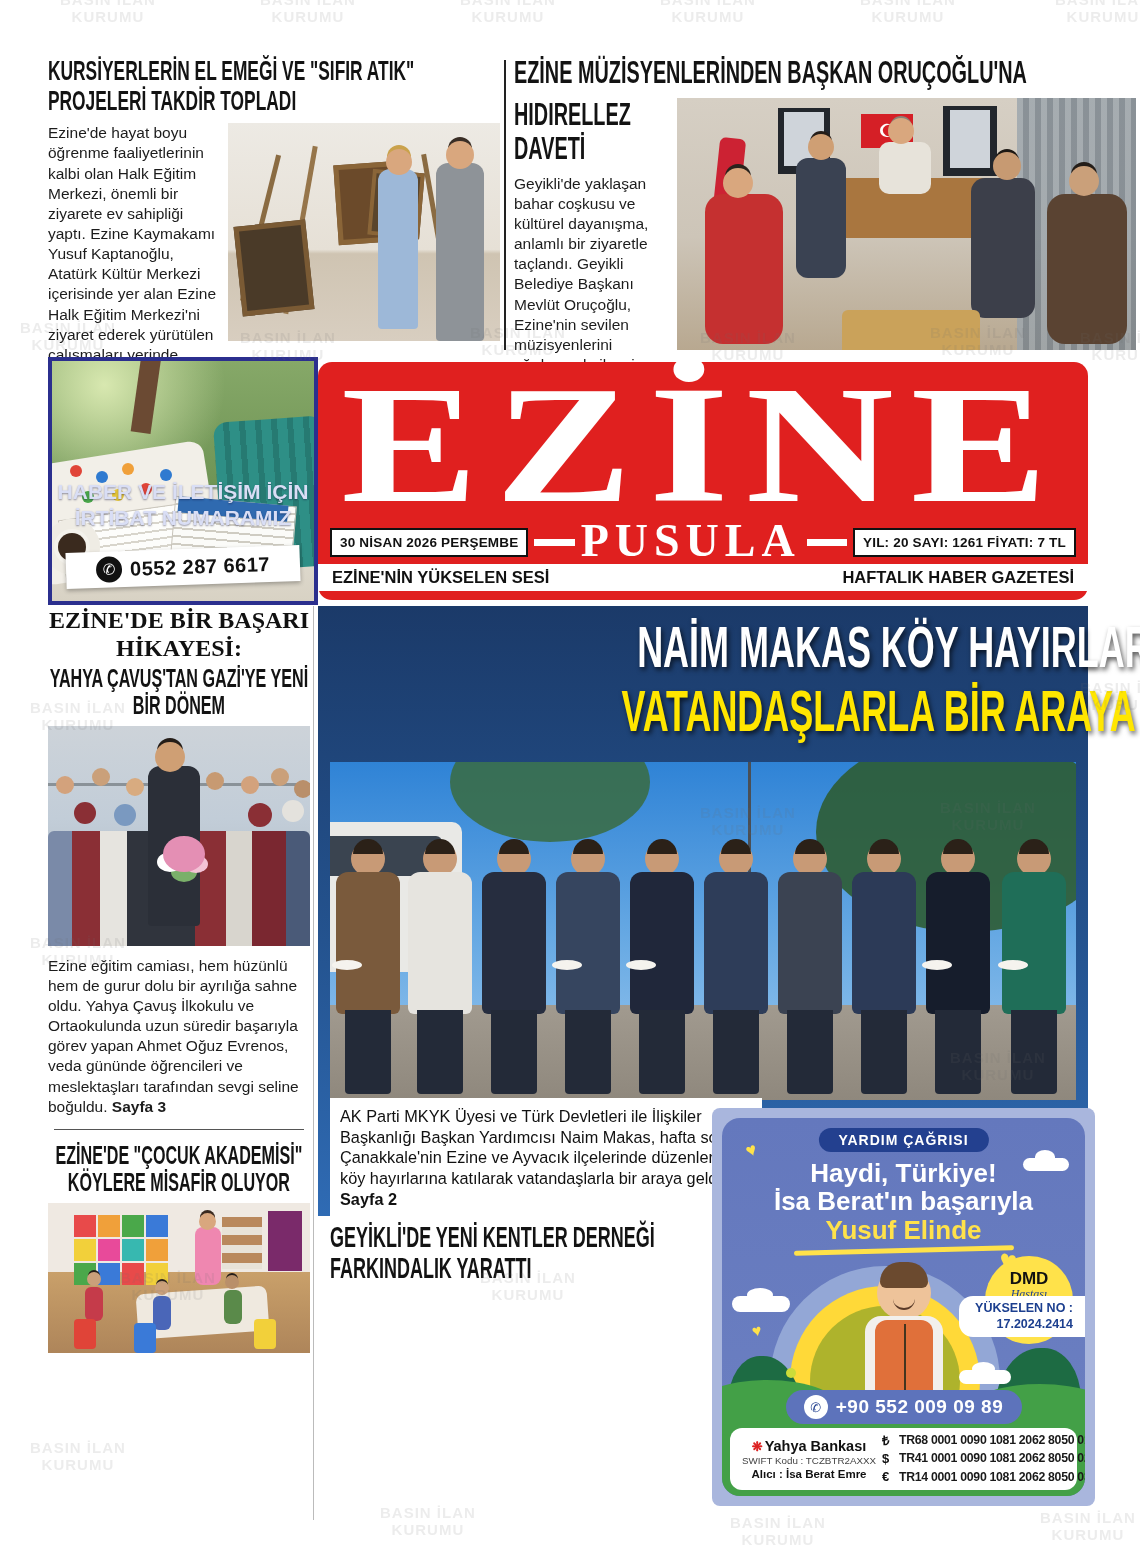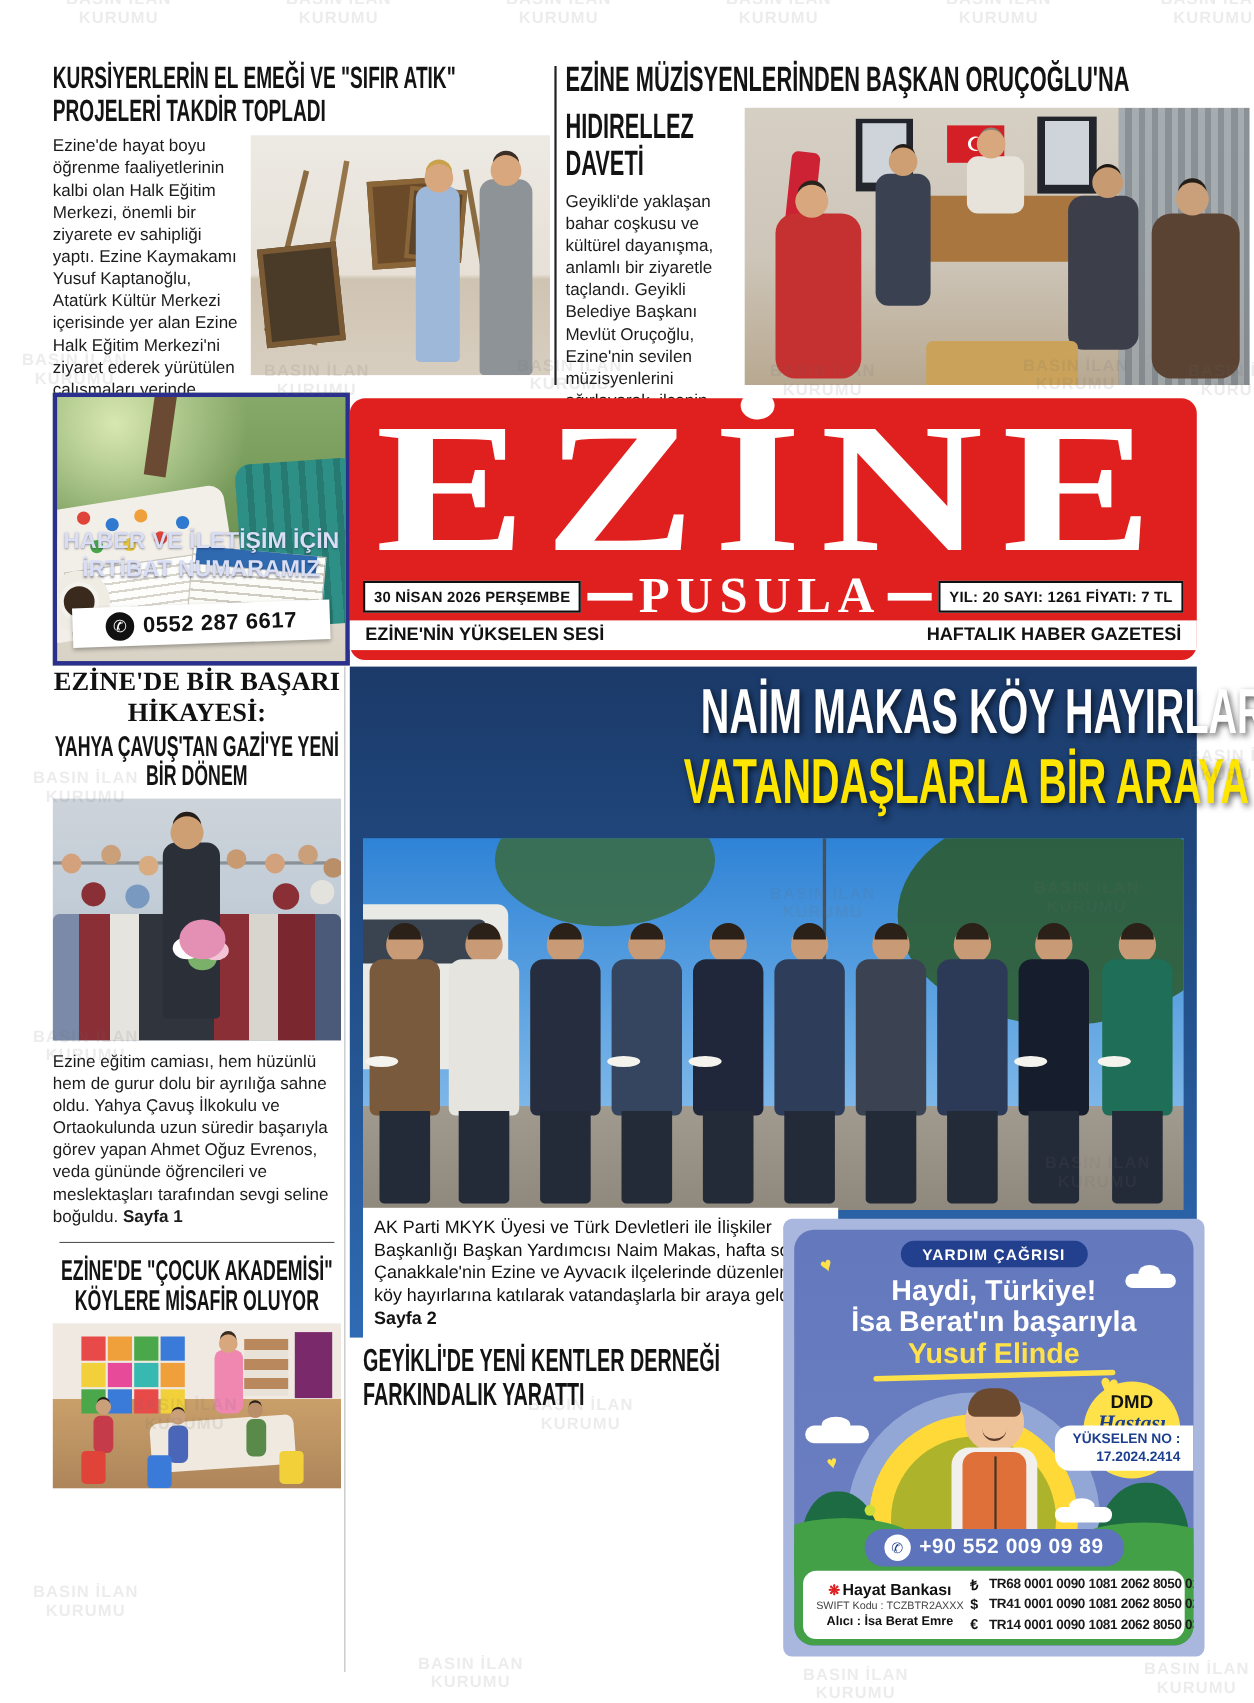--- a/index.html
+++ b/index.html
@@ -95,21 +95,21 @@
   .boy{position:absolute;left:50%;transform:translateX(-50%);top:148px;width:90px;height:150px;z-index:4;}
   .b-head{position:absolute;top:0;left:50%;margin-left:-27px;width:54px;height:54px;border-radius:50%;background:#eec39a;}
   .b-head::before{content:"";position:absolute;top:-4px;left:3px;right:3px;height:26px;border-radius:26px 26px 8px 8px;background:#6b4a2f;}
   .b-head::after{content:"";position:absolute;bottom:10px;left:16px;width:22px;height:9px;border-radius:0 0 22px 22px;border-bottom:2.5px solid #5a3a28;}
   .b-body{position:absolute;top:50px;left:6px;right:6px;bottom:0;background:#f2f0ec;border-radius:16px 16px 10px 10px;}
   .b-vest{position:absolute;top:54px;left:16px;right:16px;bottom:4px;background:#e0703a;border-radius:12px;}
   .b-vest::before{content:"";position:absolute;top:4px;bottom:4px;left:50%;width:2px;background:#43351f;}
   .dmd{position:absolute;right:12px;top:138px;width:88px;height:88px;border-radius:50%;background:#ffe24a;
        display:flex;flex-direction:column;align-items:center;justify-content:center;line-height:1.02;z-index:6;}
   .dmd .d1{font-weight:bold;font-size:17px;color:#111;}
-  .dmd .d2{font-family:"Liberation Serif",serif;font-style:italic;font-weight:bold;font-size:20px;color:#1c3f8f;}
+  .dmd .d2{font-family:"Liberation Serif",serif;font-style:italic;font-weight:normal;font-size:12px;color:#1c3f8f;}
   .dmd .d3,.dmd .d4{font-weight:bold;font-size:14.5px;color:#111;letter-spacing:1px;}
   .tree{position:absolute;background:#1d6b43;z-index:3;}
   .faal{position:absolute;right:0;top:178px;background:#fff;border-radius:14px 0 0 14px;padding:5px 12px 5px 16px;
         text-align:right;color:#1c3f8f;font-weight:bold;font-size:12.5px;line-height:1.25;z-index:7;}
   .a-green{position:absolute;left:0;right:0;bottom:0;height:92px;background:#43a047;border-radius:0 0 14px 14px;z-index:4;}
   .a-green::before{content:"";position:absolute;top:-24px;left:-30px;width:150px;height:60px;background:#43a047;border-radius:50%;}
   .a-green::after{content:"";position:absolute;top:-20px;right:-30px;width:150px;height:56px;background:#43a047;border-radius:50%;}
   .a-pill{position:absolute;left:50%;transform:translateX(-50%);bottom:72px;width:236px;height:34px;background:#5d73bb;
           border-radius:17px;display:flex;align-items:center;justify-content:center;gap:8px;z-index:8;}
   .a-pill .picon{width:24px;height:24px;border-radius:50%;background:#fff;color:#23408f;display:flex;
@@ -236,21 +236,21 @@
     <h3 class="hserif">EZİNE'DE BİR BAŞARI HİKAYESİ:</h3>
     <h2 class="hl sqc h-mid">YAHYA ÇAVUŞ'TAN GAZİ'YE YENİ BİR DÖNEM</h2>
     <div class="ph ph-crowd" style="background:linear-gradient(180deg,#cdd3d9 0%,#c2cdd8 42%,#aab4bd 100%);">
       <i style="position:absolute;left:0;top:26%;right:0;height:3px;background:#8a9298;"></i>
       <i style="position:absolute;left:8px;top:50px;width:18px;height:18px;border-radius:50%;background:#d3a27c;box-shadow:36px -8px 0 #caa07a,70px 2px 0 #d8ab80,150px -4px 0 #c79a72,185px 0 0 #d3a27c,215px -8px 0 #caa07a,238px 4px 0 #b98f6a,20px 28px 0 2px #8a2f35,195px 30px 0 3px #8a2f35,228px 26px 0 2px #e4e2dd,60px 30px 0 2px #7a99c0;"></i>
       <i style="position:absolute;bottom:0;height:52%;left:0;right:0;background:linear-gradient(90deg,#7a8aa8 0 9%,#8a2f35 9% 20%,#e6e4df 20% 30%,#30343d 30% 56%,#8a2f35 56% 68%,#d8d5ce 68% 78%,#7a2730 78% 91%,#4a5a78 91% 100%);border-radius:6px 6px 0 0;"></i>
       <i style="position:absolute;left:38%;top:40px;width:52px;height:160px;background:#2b2f38;border-radius:12px 12px 4px 4px;"></i>
       <i style="position:absolute;left:41%;top:16px;width:30px;height:30px;border-radius:50%;background:#cf9f74;box-shadow:0 -6px 0 -2px #241d18;"></i>
       <i style="position:absolute;left:44%;top:110px;width:42px;height:36px;border-radius:50%;background:#e48fb4;box-shadow:-14px 8px 0 -8px #ffffff,12px 10px 0 -9px #f3c3d6,0 18px 0 -8px #7ab06a;"></i>
     </div>
-    <p class="body"><span>Ezine eğitim camiası, hem hüzünlü hem de gurur dolu bir ayrılığa sahne oldu. Yahya Çavuş İlkokulu ve Ortaokulunda uzun süredir başarıyla görev yapan Ahmet Oğuz Evrenos, veda gününde öğrencileri ve meslektaşları tarafından sevgi seline boğuldu.</span> <b>Sayfa 1</b></p>
+    <p class="body"><span>Ezine eğitim camiası, hem hüzünlü hem de gurur dolu bir ayrılığa sahne oldu. Yahya Çavuş İlkokulu ve Ortaokulunda uzun süredir başarıyla görev yapan Ahmet Oğuz Evrenos, veda gününde öğrencileri ve meslektaşları tarafından sevgi seline boğuldu.</span> <b>Sayfa 3</b></p>
     <hr class="ldiv">
     <h2 class="hl sqc h-mid">EZİNE'DE "ÇOCUK AKADEMİSİ" KÖYLERE MİSAFİR OLUYOR</h2>
     <div class="ph ph-class" style="background:linear-gradient(180deg,#efe9e2 0 46%,#c9a06a 46%,#ae855a 100%);">
       <i style="position:absolute;left:26px;top:12px;width:22px;height:22px;background:#e84a4a;box-shadow:24px 0 #f0a03a,48px 0 #4aa84a,72px 0 #3a7ad8,0 24px #f2d03a,24px 24px #e84a9a,48px 24px #37b8b0,72px 24px #f0a03a,0 48px #4aa84a,24px 48px #3a7ad8,48px 48px #e84a4a,72px 48px #f2d03a;"></i>
       <i style="position:absolute;right:8px;top:8px;width:34px;height:60px;background:#7a2a6a;"></i>
       <i style="position:absolute;right:48px;top:14px;width:40px;height:52px;background:repeating-linear-gradient(180deg,#b9885c 0 10px,#e8e2d8 10px 18px);"></i>
       <i style="position:absolute;left:34%;top:58%;width:50%;height:30%;background:#efe9df;border-radius:8px;transform:rotate(-4deg);"></i>
       <i style="position:absolute;left:56%;top:24px;width:26px;height:58px;background:#ef87b0;border-radius:8px;"></i>
       <i style="position:absolute;left:57.5%;top:10px;width:17px;height:17px;border-radius:50%;background:#d9a77e;box-shadow:0 -4px 0 -1px #3a2a20;"></i>
       <i style="position:absolute;left:14%;top:56%;width:18px;height:34px;background:#c53b4a;border-radius:6px;"></i>
@@ -370,21 +370,21 @@
         <span>YÜKSELEN NO :</span><br>
         <span>17.2024.2414</span>
       </div>
       <i class="a-green"></i>
       <div class="a-pill">
         <span class="picon">✆</span>
         <span class="ptxt">+90 552 009 09 89</span>
       </div>
       <div class="bank">
         <div class="bl">
-          <div class="bname"><span class="zlogo">❋</span><span>Hayat Bankası</span></div>
+          <div class="bname"><span class="zlogo">❋</span><span>Yahya Bankası</span></div>
           <div class="bswift">SWIFT Kodu : TCZBTR2AXXX</div>
           <div class="balici">Alıcı : İsa Berat Emre</div>
         </div>
         <div class="br">
           <div class="brow">
               <span class="cur">₺</span>
               <span class="iban">TR68 0001 0090 1081 2062 8050 01</span>
             </div>
           <div class="brow">
               <span class="cur">$</span>

